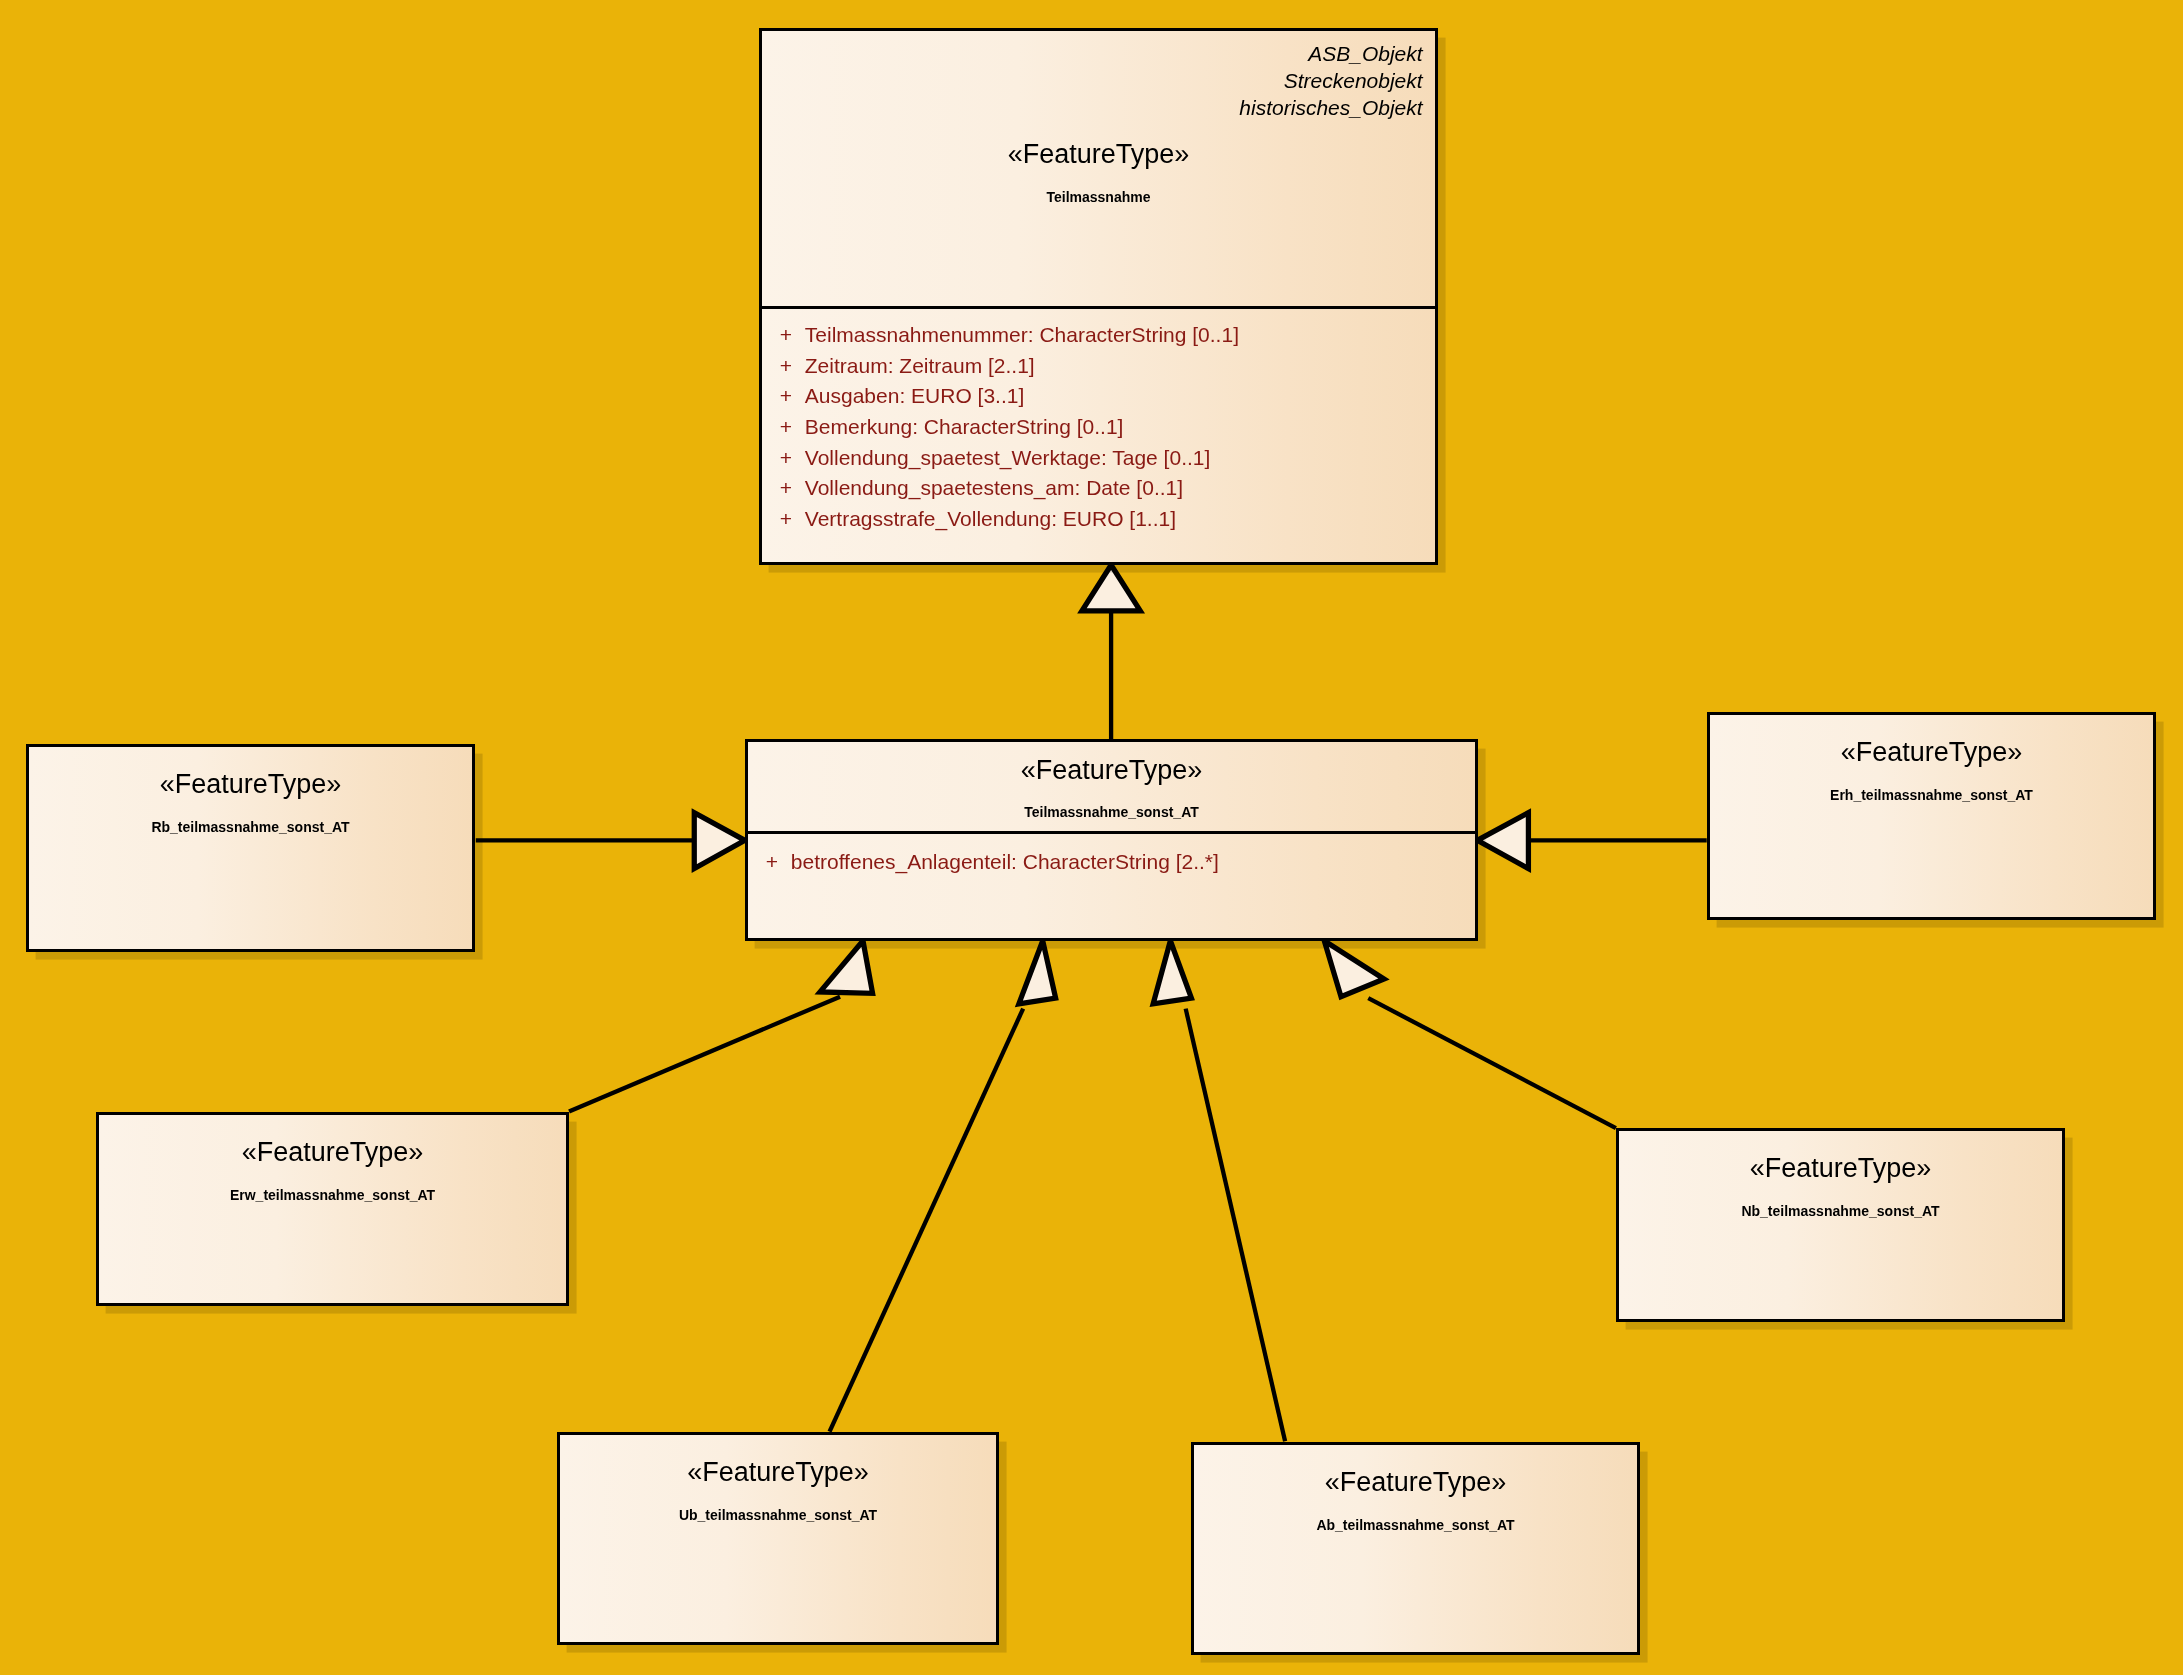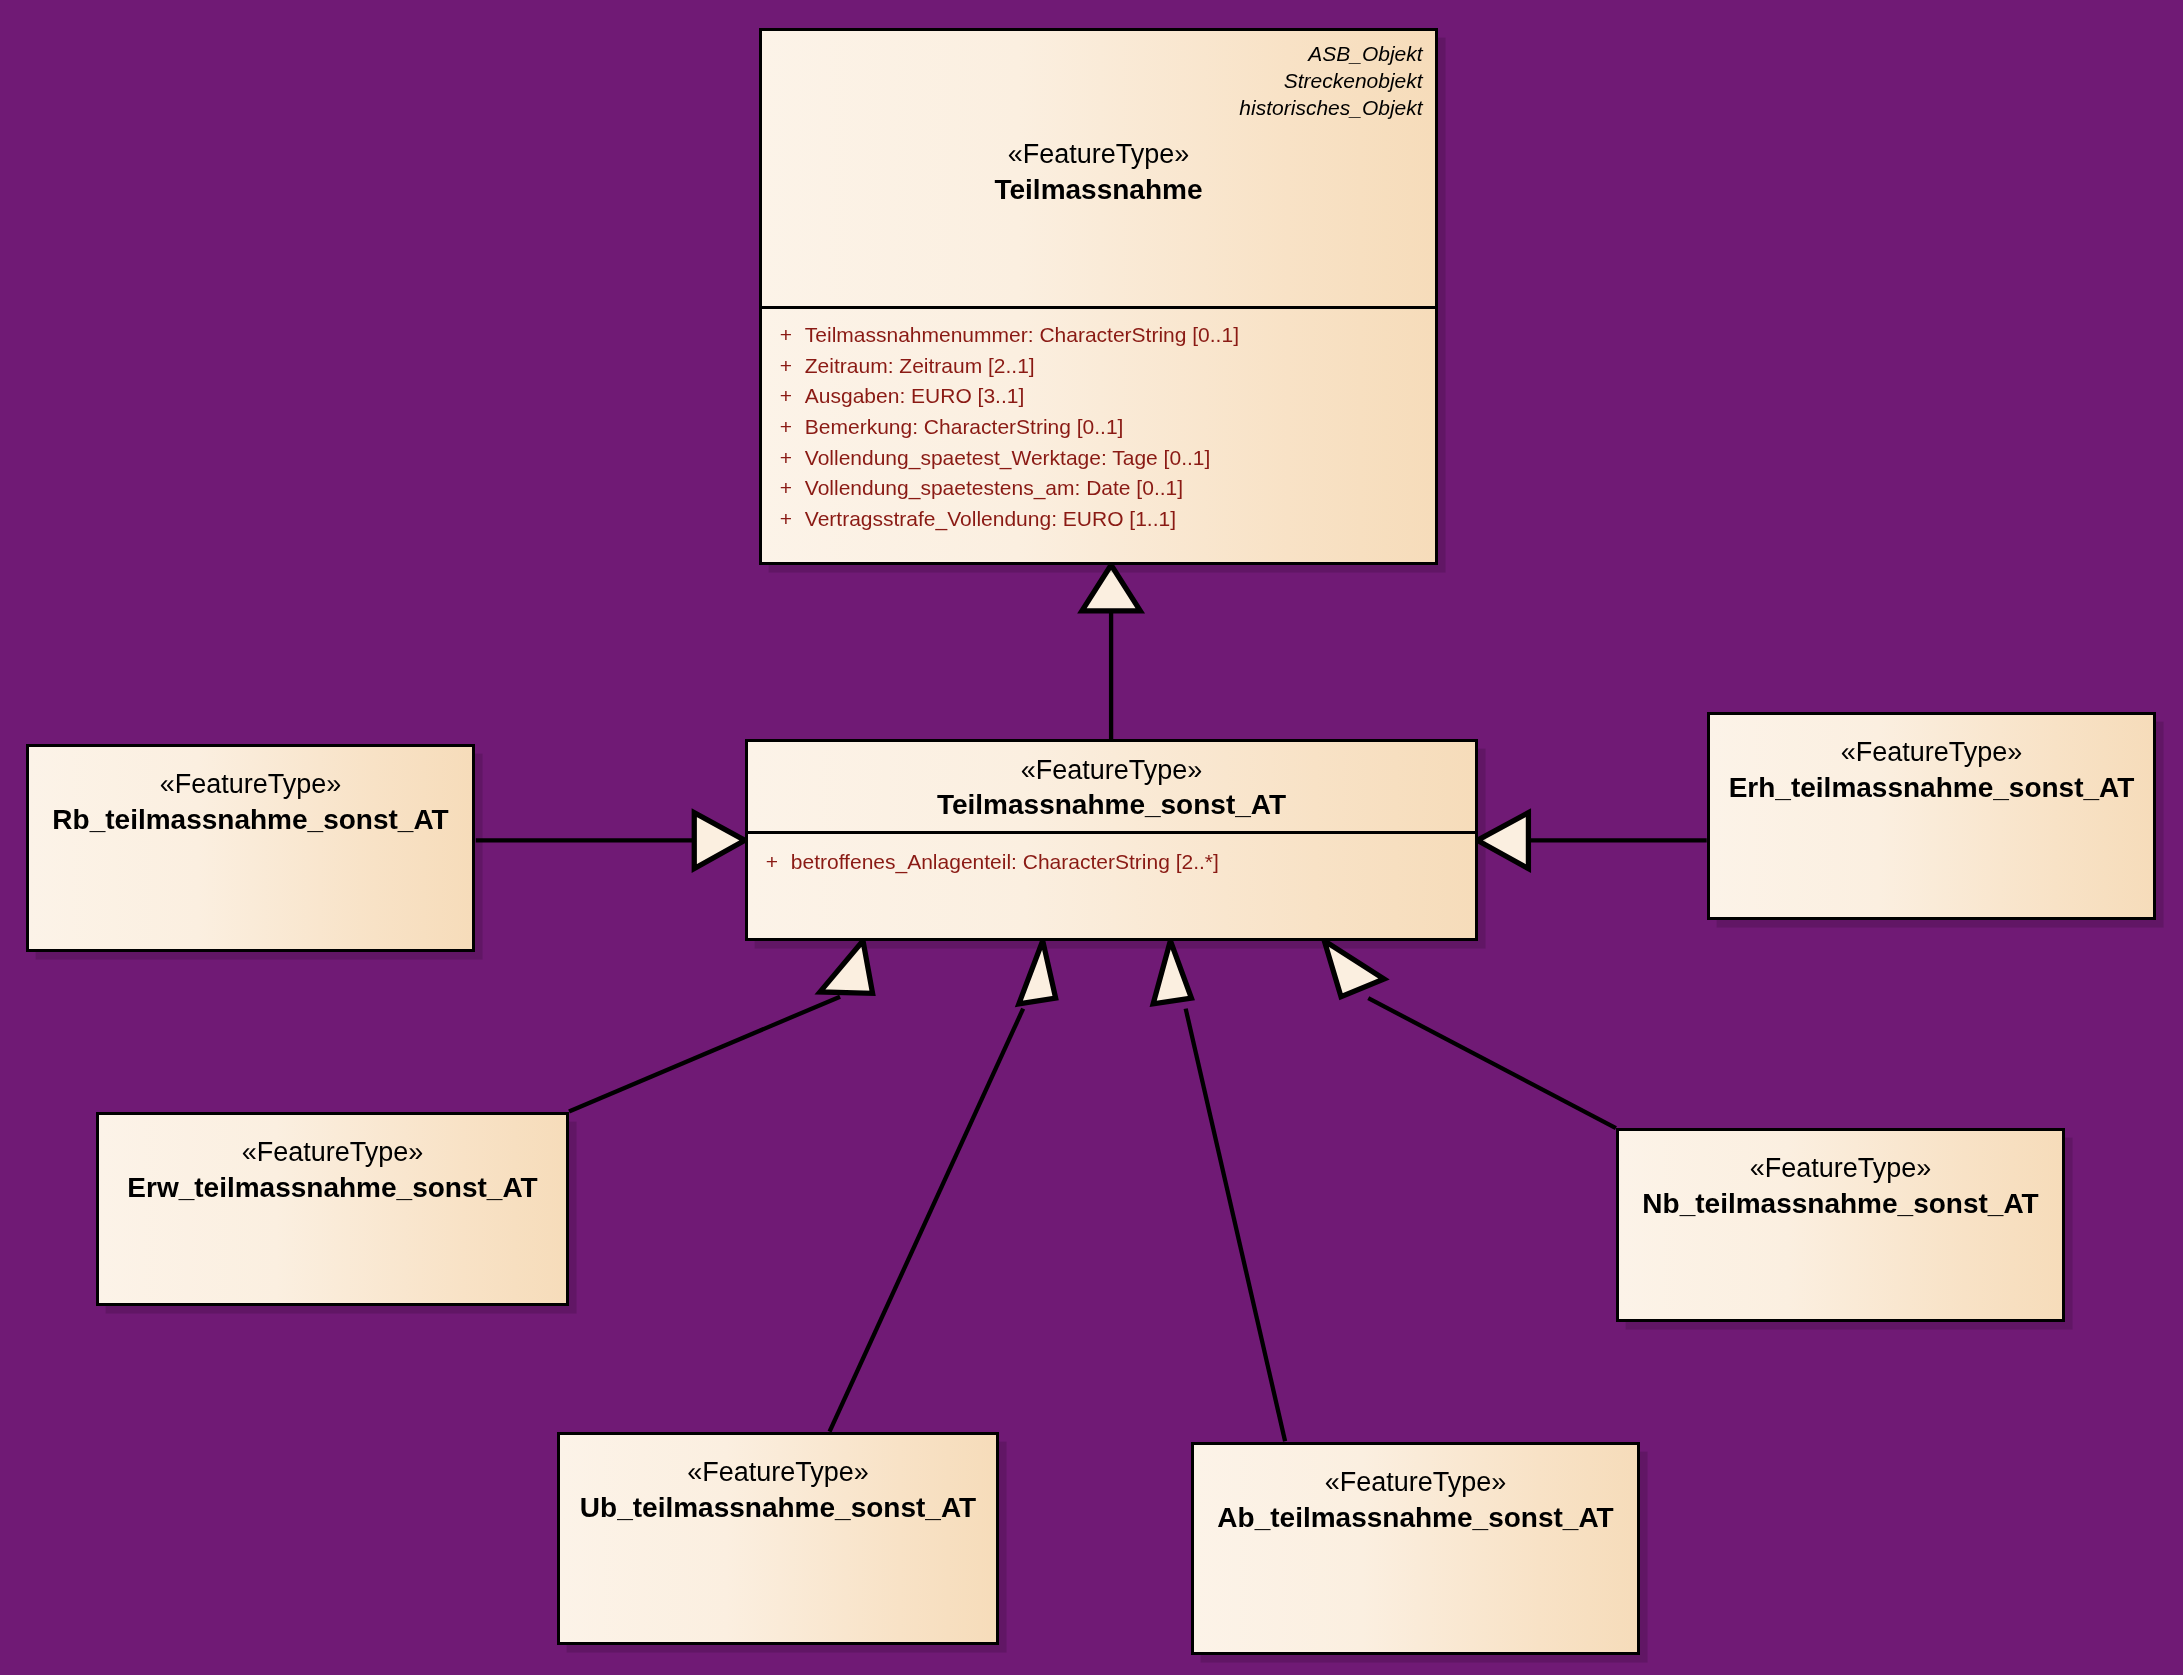--- a/index.html
+++ b/index.html
@@ -5,21 +5,21 @@
 <style>
   html, body {
     margin: 0;
     padding: 0;
     background: #ffffff;
   }
   #canvas {
     position: relative;
     width: 2183px;
     height: 1675px;
-    background: #701a75;
+    background: #eab308;
     font-family: "Liberation Sans", sans-serif;
     overflow: hidden;
   }
   
   #edges {
     position: absolute;
     left: 0; top: 0;
     width: 2183px;
     height: 1675px;
     z-index: 1;
@@ -51,26 +51,26 @@
   }
   .parents div { white-space: nowrap; }
 
   .stereotype {
     font-size: 27px;
     line-height: 1.25;
     color: #000000;
     white-space: nowrap;
   }
   .cname {
-    font-size: 28px;
+    font-size: 14px;
     font-weight: bold;
     line-height: 1.30;
     color: #000000;
     white-space: nowrap;
-    margin-top: 0;
+    margin-top: 16px;
   }
   .attrs {
     box-sizing: border-box;
     padding: 10.5px 4.8px 4.8px 4.8px;
   }
   .attr-row {
     display: flex;
     align-items: baseline;
     font-size: 21px;
     line-height: 1.0;

